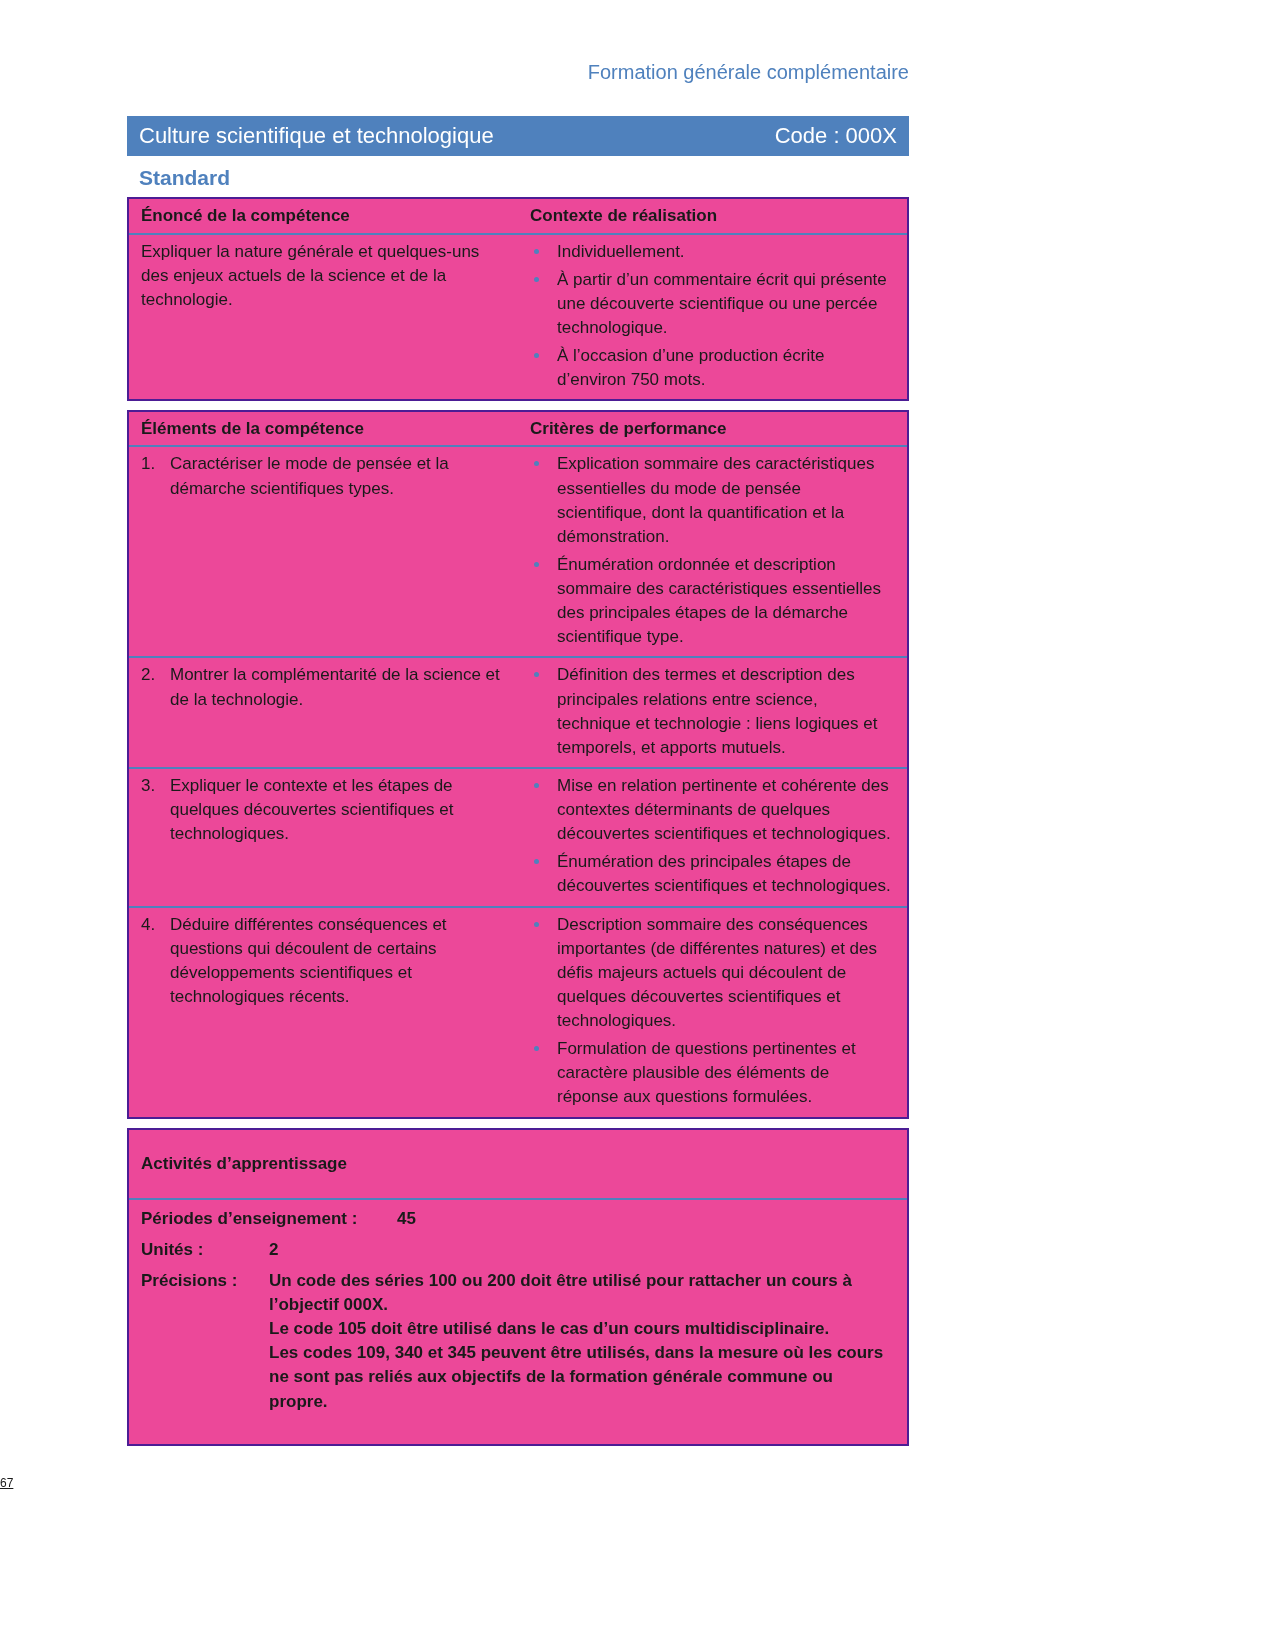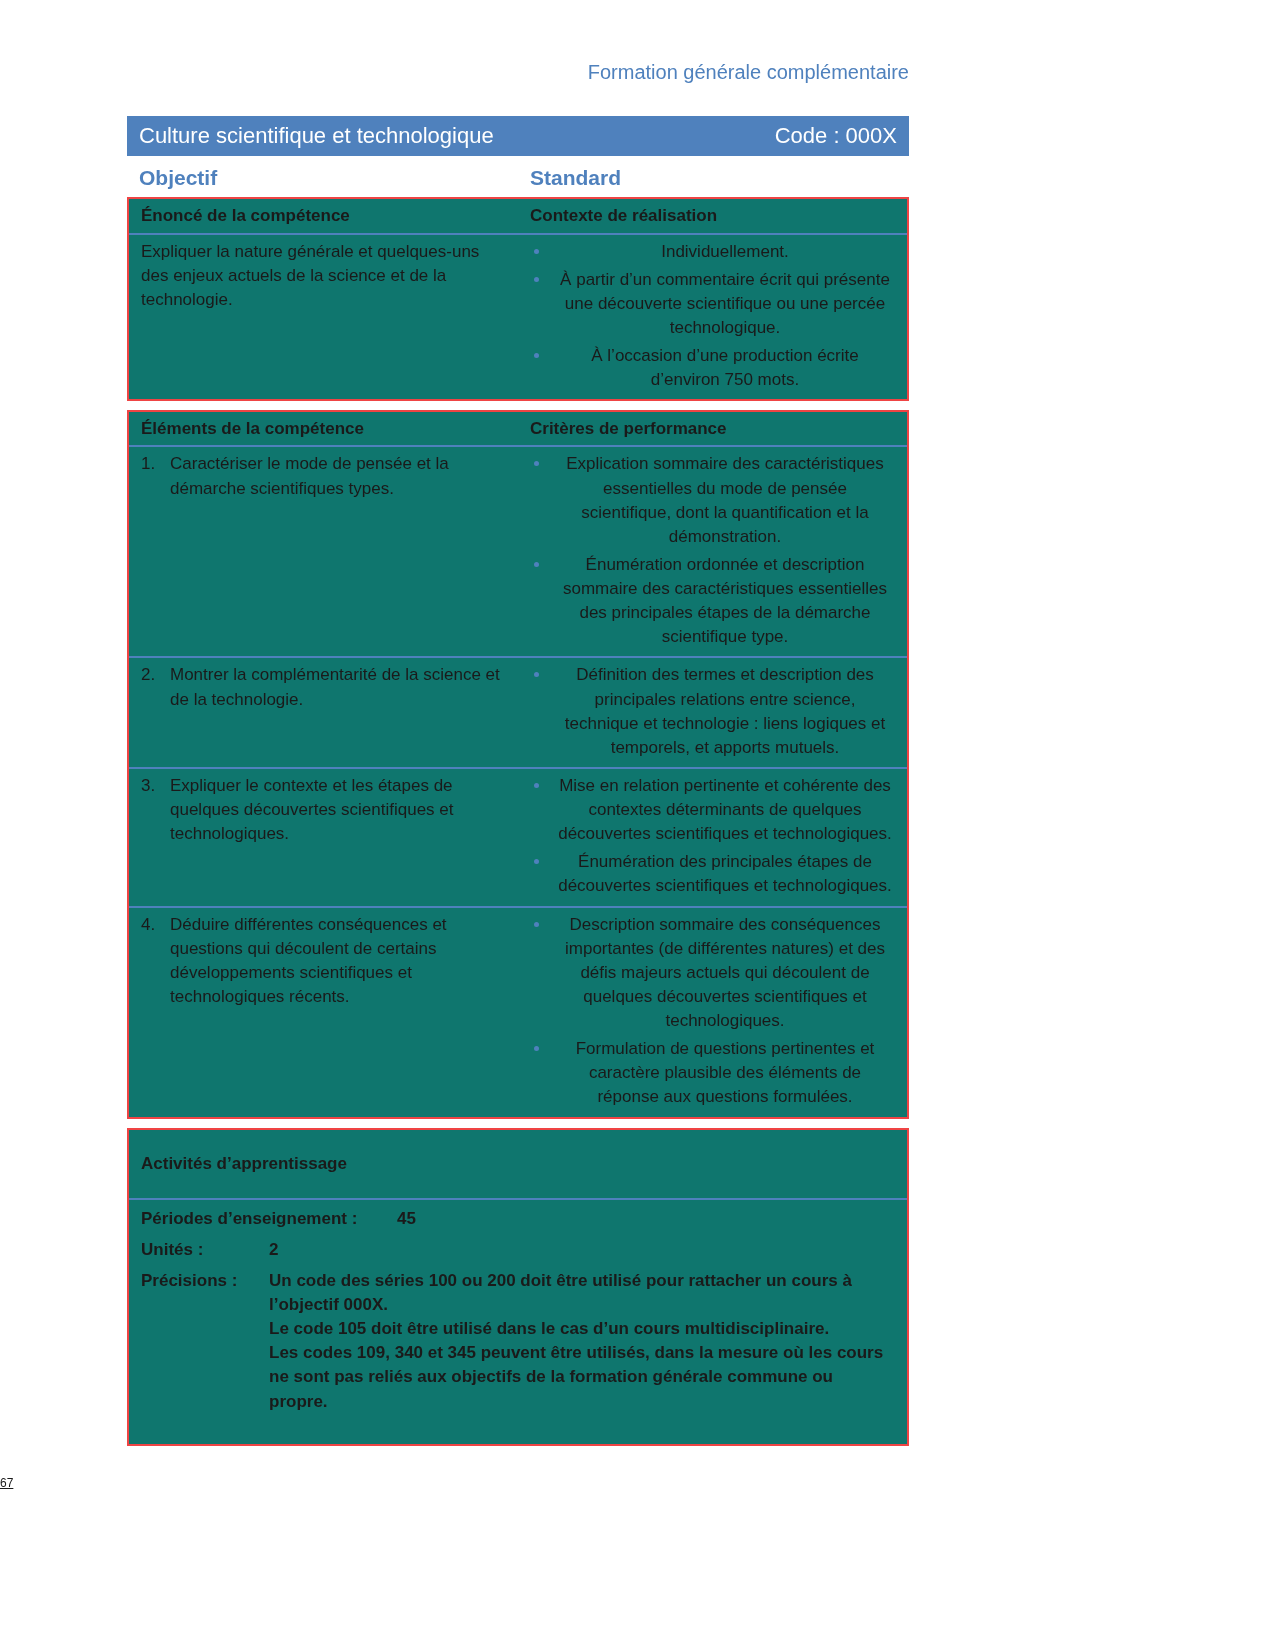--- a/index.html
+++ b/index.html
@@ -34,36 +34,35 @@
     grid-template-columns:50% 50%;
     padding:7px 0 5px 0;
   }
   .col-title {
     color:#4f81bd;
     font-weight:bold;
     font-size:21px;
     padding-left:12px;
   }
   .box {
-    border:2px solid #ef4444;
-    background:#0f766e;
+    border:2px solid #4c1d95;
+    background:#ec4899;
   }
   .box + .box { margin-top:9px; }
   .two-col {
     display:grid;
     grid-template-columns:50% 50%;
   }
   .cell { padding:5px 14px 3px 12px; }
   .hdr-row { border-bottom:2px solid #4f81bd; }
   .hdr-row .cell { font-weight:bold; padding:5px 12px 4px 12px; }
   .row + .row { border-top:2px solid #4f81bd; }
   ul.bullets {
     margin:0;
     padding-left:21px;
-    text-align:center;
   }
   ul.bullets li {
     padding-left:6px;
     margin-bottom:4px;
   }
   ul.bullets li::marker { color:#4f81bd; }
   .element-cell { display:flex; }
   .num { flex:0 0 29px; }
   .etext { flex:1; }
   .act-header {
@@ -93,21 +92,20 @@
 <div class="page">
 
   <div class="page-header">Formation générale complémentaire</div>
 
   <div class="banner">
     <span>Culture scientifique et technologique</span>
     <span>Code : 000X</span>
   </div>
 
   <div class="col-titles">
-    <div class="col-title">Objectif</div>
     <div class="col-title">Standard</div>
   </div>
 
   <div class="box">
     <div class="two-col hdr-row">
       <div class="cell">Énoncé de la compétence</div>
       <div class="cell">Contexte de réalisation</div>
     </div>
     <div class="two-col">
       <div class="cell">Expliquer la nature générale et quelques-uns des enjeux actuels de la science et de la technologie.</div>

